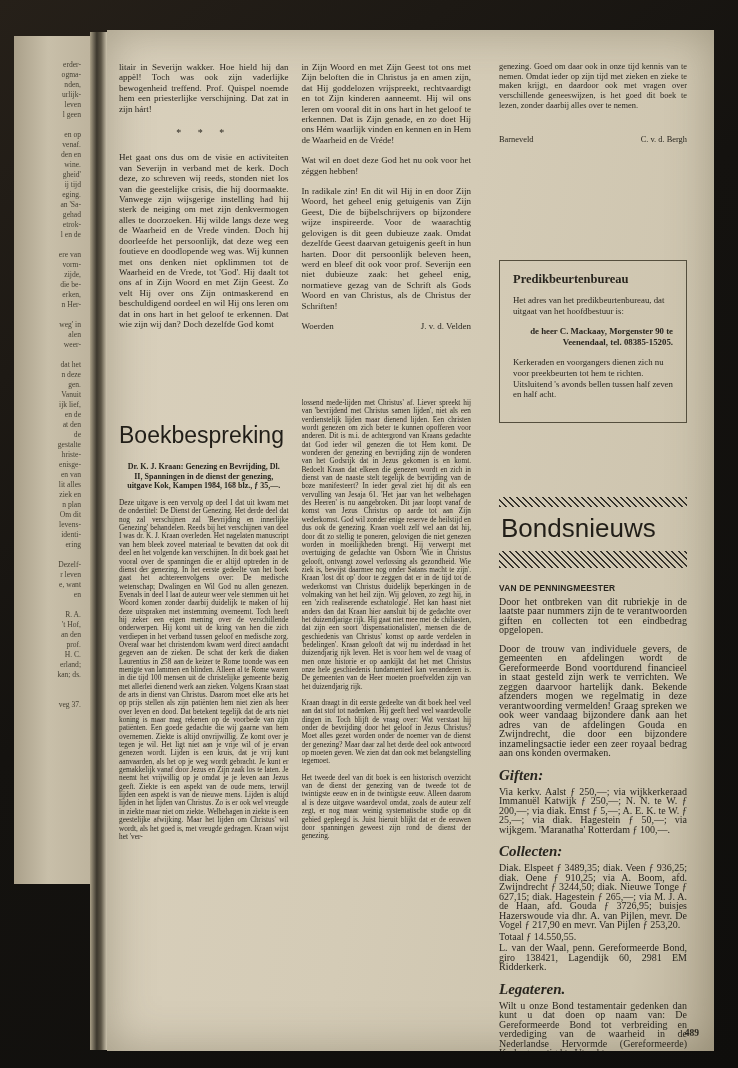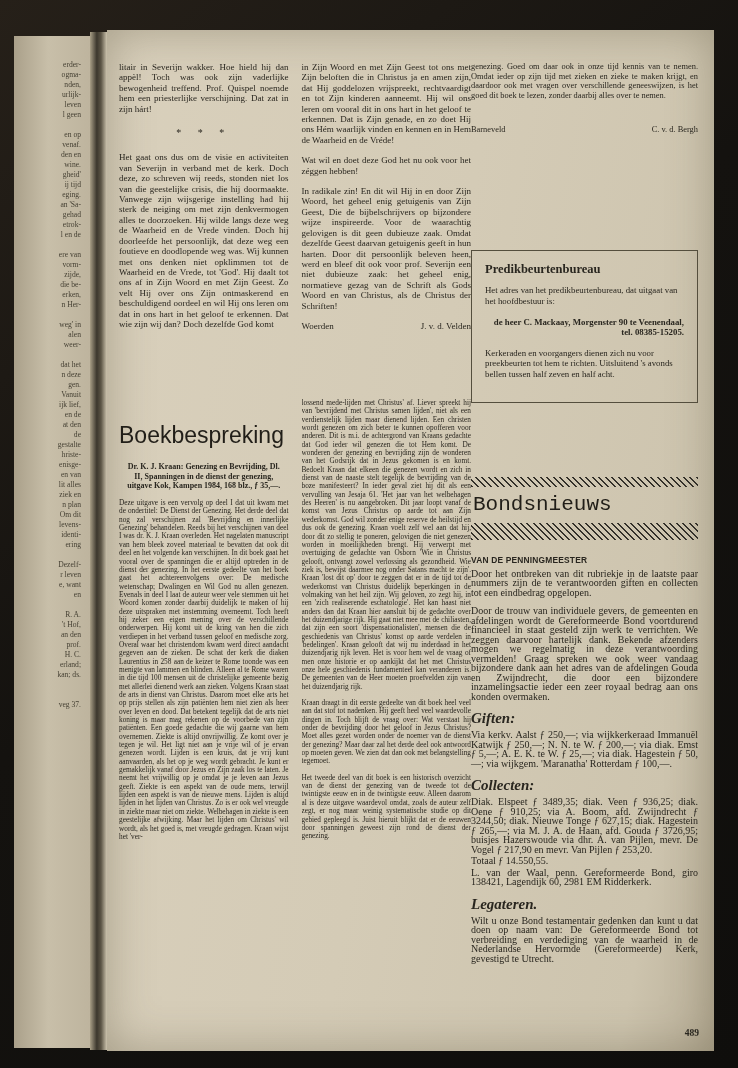--- a/index.html
+++ b/index.html
@@ -1,34 +1,34 @@
 <!DOCTYPE html>
 <html><head>
 <meta charset="utf-8">
 <style>
   html,body { margin:0; padding:0; background:#0e0d0b; }
   .scan { position:relative; width:738px; height:1068px; overflow:hidden;
           background:linear-gradient(140deg,#262019,#14120f 45%,#0f0e0c);
           font-family:"Liberation Serif", serif; }
 
   
-  .prev-strip { position:absolute; left:14px; top:36px; width:76px; height:1012px;
+  .prev-strip { position:absolute; left:14px; top:36px; width:76px; height:848px;
                 background:linear-gradient(90deg,#aaa08a,#c8bfa9 45%,#beb49e);
                 box-sizing:border-box; padding:24px 9px 0 0; text-align:right;
                 color:#443f32; overflow:hidden; }
   .frag { font-size:7.6px; line-height:10px; min-height:10px; }
 
   .gutter { position:absolute; left:90px; top:32px; width:17px; height:1018px;
             background:linear-gradient(90deg,#a99f87,#3c372d 40%,#5c5546 65%,#cdc4ae); }
 
   
   .page { position:absolute; left:107px; top:30px; width:607px; height:1021px;
           background:linear-gradient(100deg,#d9d0bc,#d4cbb6 50%,#cdc4ae 88%,#b9af98);
           box-shadow:inset 0 0 46px rgba(88,78,56,.38); overflow:hidden; color:#29261f; }
-  .content { display:flex; gap:0; padding:32px 16px 0 12px; box-sizing:border-box; }
+  .content { display:flex; gap:28px; padding:32px 27px 0 12px; box-sizing:border-box; }
   .left-main { flex:0 0 352px; width:352px; }
   .right-col { flex:1; min-width:0; }
 
   .top-cols { display:flex; gap:13px; height:334px; overflow:hidden; }
   .tcol { flex:1; font-size:9px; line-height:10.4px; text-align:justify; }
   .tcol p { margin:0 0 10px; }
   .stars { text-align:center; letter-spacing:7px; font-size:10px; margin:14px 0 14px; }
   .signoff { display:flex; justify-content:space-between; font-size:9px; margin-top:4px; }
 
   .review { height:648px; overflow:hidden; }
@@ -49,22 +49,22 @@
                 font-size:8.8px; line-height:10.6px; }
   .predik-title { font-weight:bold; font-size:12.5px; margin:0 0 11px; }
   .predik-box p { margin:0 0 10px; }
   .predik-box .bold { font-weight:bold; text-align:right; }
 
   .bonds { margin-top:74px; }
   .hatch { background:repeating-linear-gradient(45deg,#34312a 0px,#34312a 1.5px,
             rgba(0,0,0,0) 1.5px,rgba(0,0,0,0) 4.6px); }
   .h1 { height:10px; }
   .h2 { height:17px; margin-bottom:15px; }
-  .bonds-title { font-family:Liberation Mono, monospace; font-weight:500;
-                 font-size:21px; padding:6px 2px 7px; color:#211e18; }
+  .bonds-title { font-family:Liberation Sans, sans-serif; font-weight:500;
+                 font-size:26px; padding:6px 2px 7px; color:#211e18; }
   .bonds-head { font-family:"Liberation Sans", sans-serif; font-weight:bold;
                 font-size:8.4px; letter-spacing:.2px; margin:0 0 4px; }
   .bpara { font-size:10px; line-height:9.5px; margin:0 0 9px; }
   .bpara.tight { margin:0 0 2px; }
   .blabel { font-weight:bold; font-style:italic; font-size:15px; margin:3px 0 3px; }
 
   .page-num { position:absolute; right:15px; bottom:13px; font-weight:bold; font-size:9.5px; }
 </style>
 </head>
 <body>

